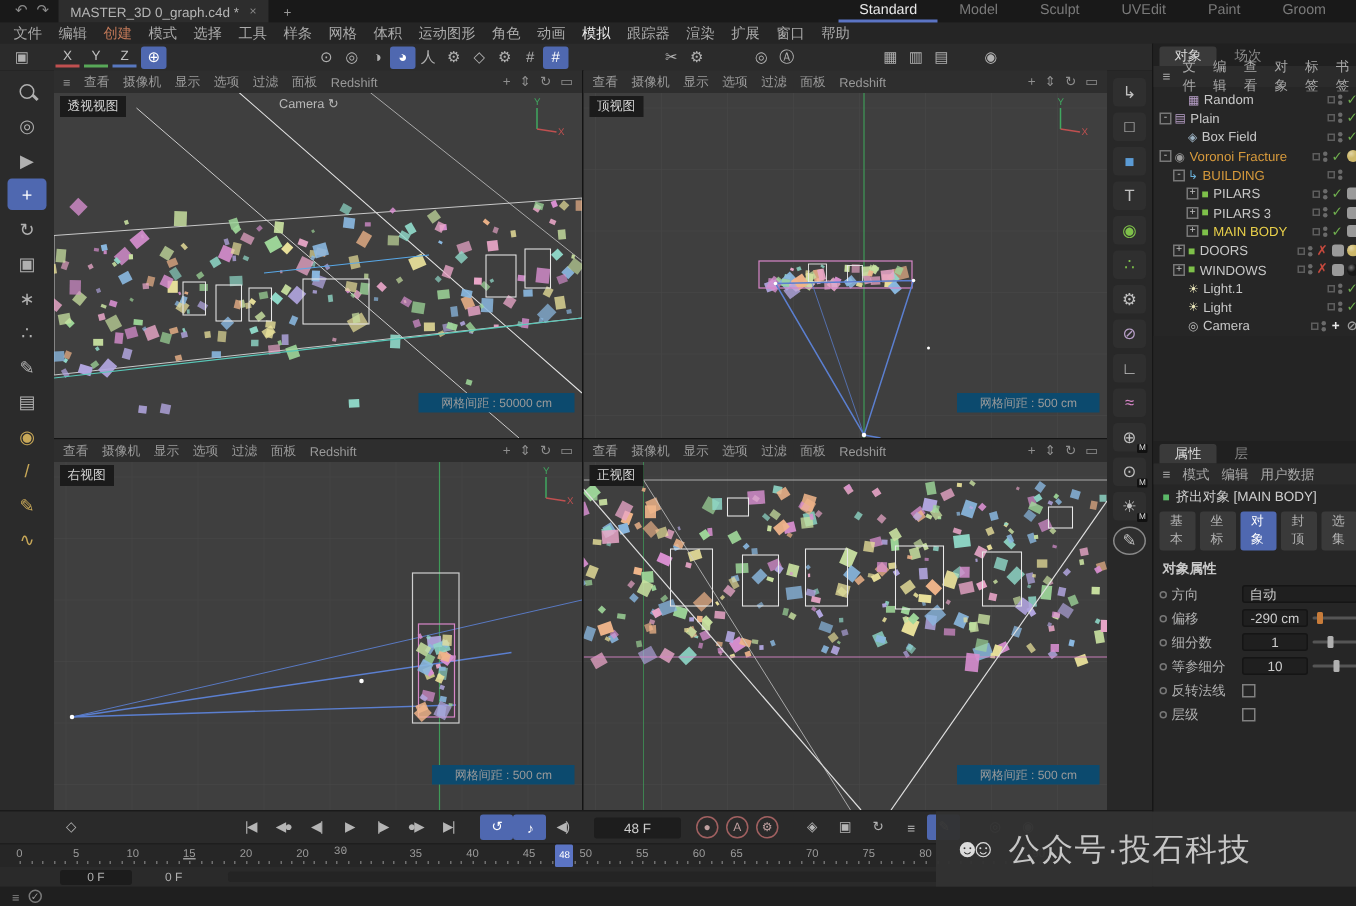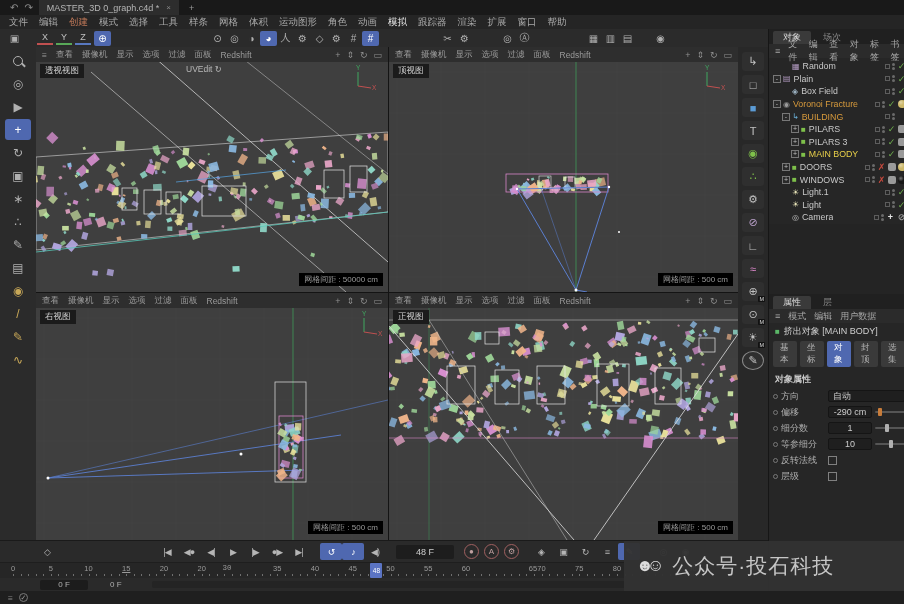--- a/index.html
+++ b/index.html
@@ -36,21 +36,21 @@
 .tool.active{background:#4f68b0;color:#fff}
 .mag{position:relative;width:10px;height:10px;border:1.5px solid #b0b0b0;border-radius:50%}
 .mag::after{content:"";position:absolute;width:5px;height:1.5px;background:#b0b0b0;transform:rotate(45deg);right:-4px;bottom:-1px}
 .vgrid{width:702px;display:grid;grid-template-columns:352px 349px;grid-template-rows:245px 247px;gap:1px;background:#141414}
 .vp{position:relative;background:#3f3f3f;overflow:hidden}
 .vp-head{position:absolute;top:0;left:0;right:0;height:15px;background:#2e2e2e;display:flex;gap:9px;align-items:center;padding:0 6px;font-size:8.5px;color:#9a9a9a;z-index:3}
 .vp-menu-item{cursor:pointer;white-space:nowrap}
 .vp-nav{margin-left:auto;display:flex;gap:6px;color:#8f8f8f;font-size:9px}
 .vp-nav span{cursor:pointer}
 .vp-label{position:absolute;top:17px;left:4px;background:#1b1b1b;padding:1px 5px;font-size:8.5px;color:#d2d2d2;z-index:2}
-.vp-grid-label{position:absolute;bottom:6px;right:5px;background:#000000;padding:1px 5px;font-size:8px;color:#9a9a9a;z-index:2}
+.vp-grid-label{position:absolute;bottom:17px;right:5px;background:#0c4a6e;padding:1px 15px;font-size:8px;color:#9a9a9a;z-index:2}
 .cam-label{position:absolute;left:150px;top:17px;font-size:8.5px;color:#b8b8b8;z-index:2}
 svg.art{position:absolute;left:0;top:15px}
 .rpalette{width:30px;background:#282828;display:flex;flex-direction:column;align-items:center;padding-top:5px;gap:4px}
 .pal{position:relative;width:22px;height:19px;display:flex;align-items:center;justify-content:center;font-size:11px;color:#c0c0c0;background:#2f2f2f;border-radius:3px;cursor:pointer}
 .pal .badge{position:absolute;right:-1px;bottom:-1px;background:#111;color:#ddd;font-size:5.5px;padding:0 1px;border-radius:1px}
 .pal.ring{border:1px solid #888;border-radius:50%}
 
 .transport{height:22px;background:#2a2a2a;display:flex;align-items:center;border-top:1px solid #1a1a1a}
 .tr-ic{display:inline-flex;align-items:center;justify-content:center;min-width:22px;height:17px;color:#b5b5b5;font-size:9px;border-radius:2px;cursor:pointer;letter-spacing:-1px}
 .tr-ic.active{background:#4f68b0;color:#fff}
@@ -114,20 +114,28 @@
 <div class="app">
 
   <div class="titlebar">
     <span class="tb-ic">↶</span>
     <span class="tb-ic">↷</span>
     <div class="doc-tab">
       <span>MASTER_3D 0_graph.c4d *</span>
       <span class="close">×</span>
     </div>
     <span class="addtab">+</span>
+    <div class="layout-tabs" id="layoutTabs">
+        <div class="ltab active">Standard</div>
+        <div class="ltab">Model</div>
+        <div class="ltab">Sculpt</div>
+        <div class="ltab">UVEdit</div>
+        <div class="ltab">Paint</div>
+        <div class="ltab">Groom</div>
+      </div>
   </div>
 
   <div class="menubar" id="menubar">
       <span class="menu-item">文件</span>
       <span class="menu-item">编辑</span>
       <span class="menu-item red">创建</span>
       <span class="menu-item">模式</span>
       <span class="menu-item">选择</span>
       <span class="menu-item">工具</span>
       <span class="menu-item">样条</span>
@@ -426,21 +434,21 @@
                 <rect x="288" y="108" width="20" height="28" fill="none" stroke="#e8e8e8" stroke-width="0.7"></rect>
                 <rect x="314" y="104" width="17" height="26" fill="none" stroke="#e8e8e8" stroke-width="0.7"></rect>
                 <line x1="0" y1="190" x2="352" y2="150" stroke="#58c8b8" stroke-width="0.8"></line>
                 <line x1="140" y1="120" x2="250" y2="108" stroke="#58a8e8" stroke-width="0.7"></line>
                 <line x1="322" y1="24" x2="322" y2="10" stroke="#40a860" stroke-width="1"></line>
                 <line x1="322" y1="24" x2="335" y2="26" stroke="#c05050" stroke-width="1"></line>
                 <text x="320" y="8" font-size="6.5" fill="#40a860">Y</text>
                 <text x="336" y="28" font-size="6.5" fill="#c05050">X</text>
               </svg>
               <div class="vp-label">透视视图</div>
-              <div class="cam-label">UVEdit ↻</div>
+              <div class="cam-label">Camera ↻</div>
               <div class="vp-grid-label">网格间距 : 50000 cm</div>
             </div>
             <div class="vp">
               <div class="vp-head">
                 <span class="vp-menu-item">查看</span>
                 <span class="vp-menu-item">摄像机</span>
                 <span class="vp-menu-item">显示</span>
                 <span class="vp-menu-item">选项</span>
                 <span class="vp-menu-item">过滤</span>
                 <span class="vp-menu-item">面板</span>
@@ -1111,21 +1119,21 @@
           <span class="rnum" style="left: 118.25px; text-decoration: underline;">15</span>
           <span class="rnum" style="left: 156px;">20</span>
           <span class="rnum" style="left: 193.75px;">20</span>
           <span class="rnum" style="left: 219px; font-family: Liberation Mono, monospace;">30</span>
           <span class="rnum" style="left: 269.25px;">35</span>
           <span class="rnum" style="left: 307px;">40</span>
           <span class="rnum" style="left: 344.75px;">45</span>
           <span class="rnum" style="left: 382.5px;">50</span>
           <span class="rnum" style="left: 420.25px;">55</span>
           <span class="rnum" style="left: 458px;">60</span>
-          <span class="rnum" style="left: 525px;">65</span>
+          <span class="rnum" style="left: 483px;">65</span>
           <span class="rnum" style="left: 533.5px;">70</span>
           <span class="rnum" style="left: 571.25px;">75</span>
           <span class="rnum" style="left: 609px;">80</span>
           <span class="rnum" style="left: 646.75px;">85</span>
           <span class="rnum" style="left: 684.5px;">90</span>
           <div class="playhead" style="left: 370.4px;">48</div>
         </div>
       <div class="range">
         <div class="framebox">0 F</div>
         <span style="margin-left:22px">0 F</span>

